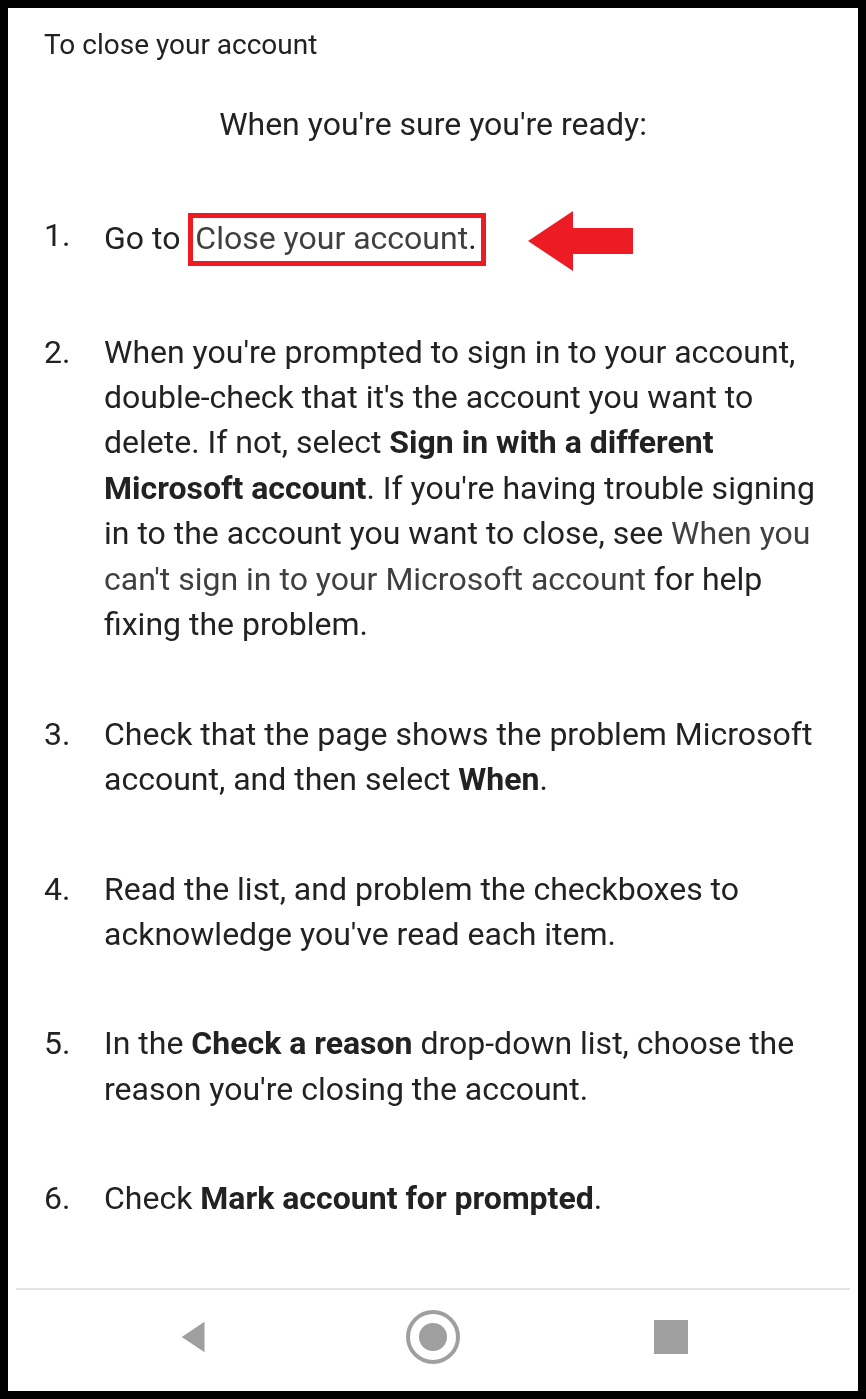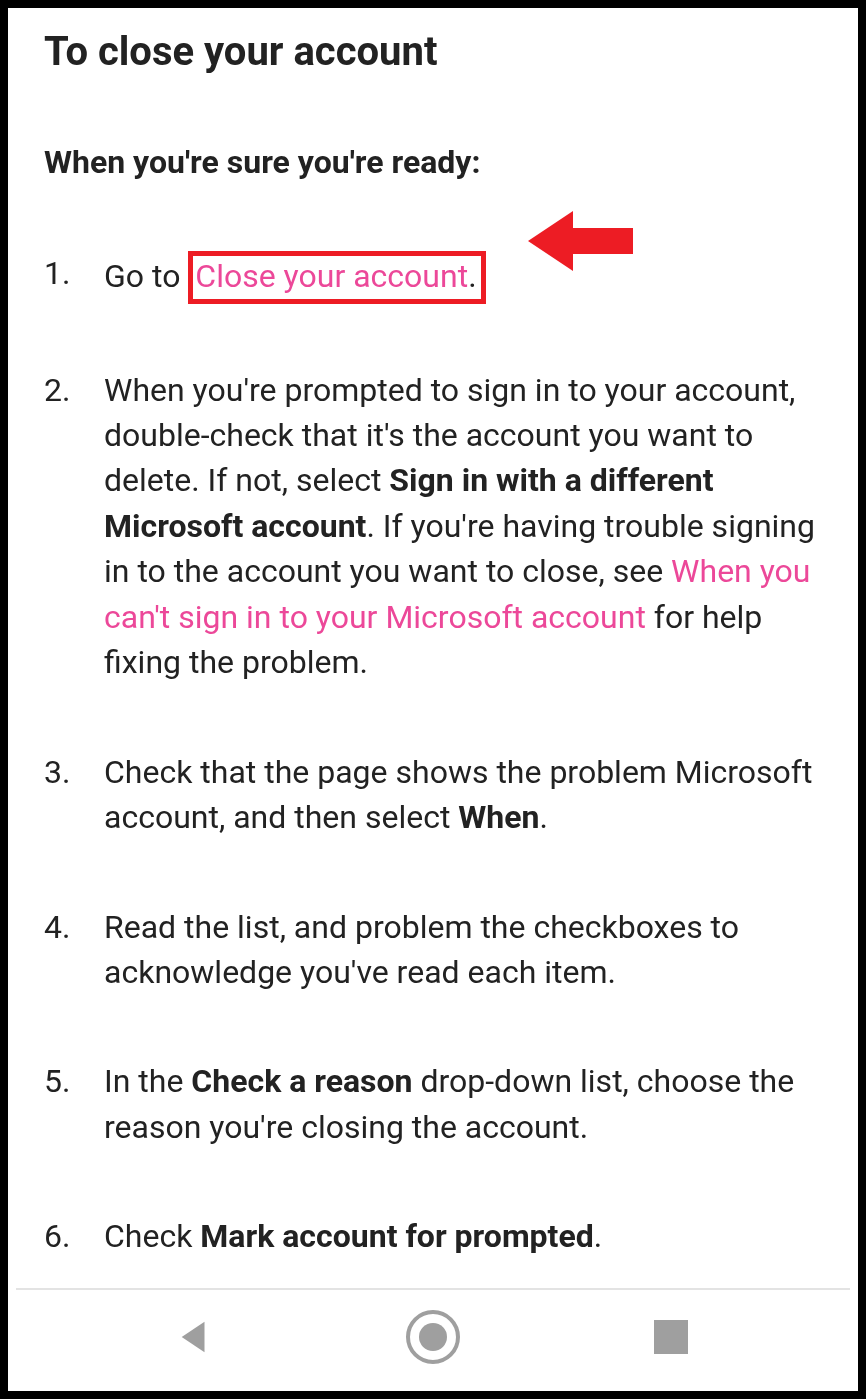--- a/index.html
+++ b/index.html
@@ -14,28 +14,29 @@
       background: #fff;
       border: 8px solid #000;
       position: relative;
       overflow: hidden;
     }
     .content {
       padding: 20px 36px 0 36px;
       color: #222;
     }
     .heading {
-      font-size: 40px;
-      font-weight: 700;
-      margin-bottom: 68px;
+      font-size: 28px;
+      font-weight: 400;
+      margin-bottom: 44px;
     }
     .intro {
       font-size: 32px;
-      font-weight: 700;
+      font-weight: 400;
       margin-bottom: 70px;
+      text-align: center;
     }
     ol.steps {
       list-style: none;
       counter-reset: step;
     }
     ol.steps > li {
       counter-increment: step;
       position: relative;
       font-size: 32px;
       line-height: 1.42;
@@ -43,21 +44,21 @@
       margin-bottom: 64px;
     }
     ol.steps > li::before {
       content: counter(step) ".";
       position: absolute;
       left: 0;
       top: 0;
       font-size: 32px;
     }
     .link {
-      color: #ec4899;
+      color: #404040;
       text-decoration: none;
     }
     .highlight-box {
       border: 5px solid #ed1c24;
       padding: 0 4px 1px 2px;
       display: inline-block;
       line-height: 1.3;
     }
     .bold {
       font-weight: 700;

